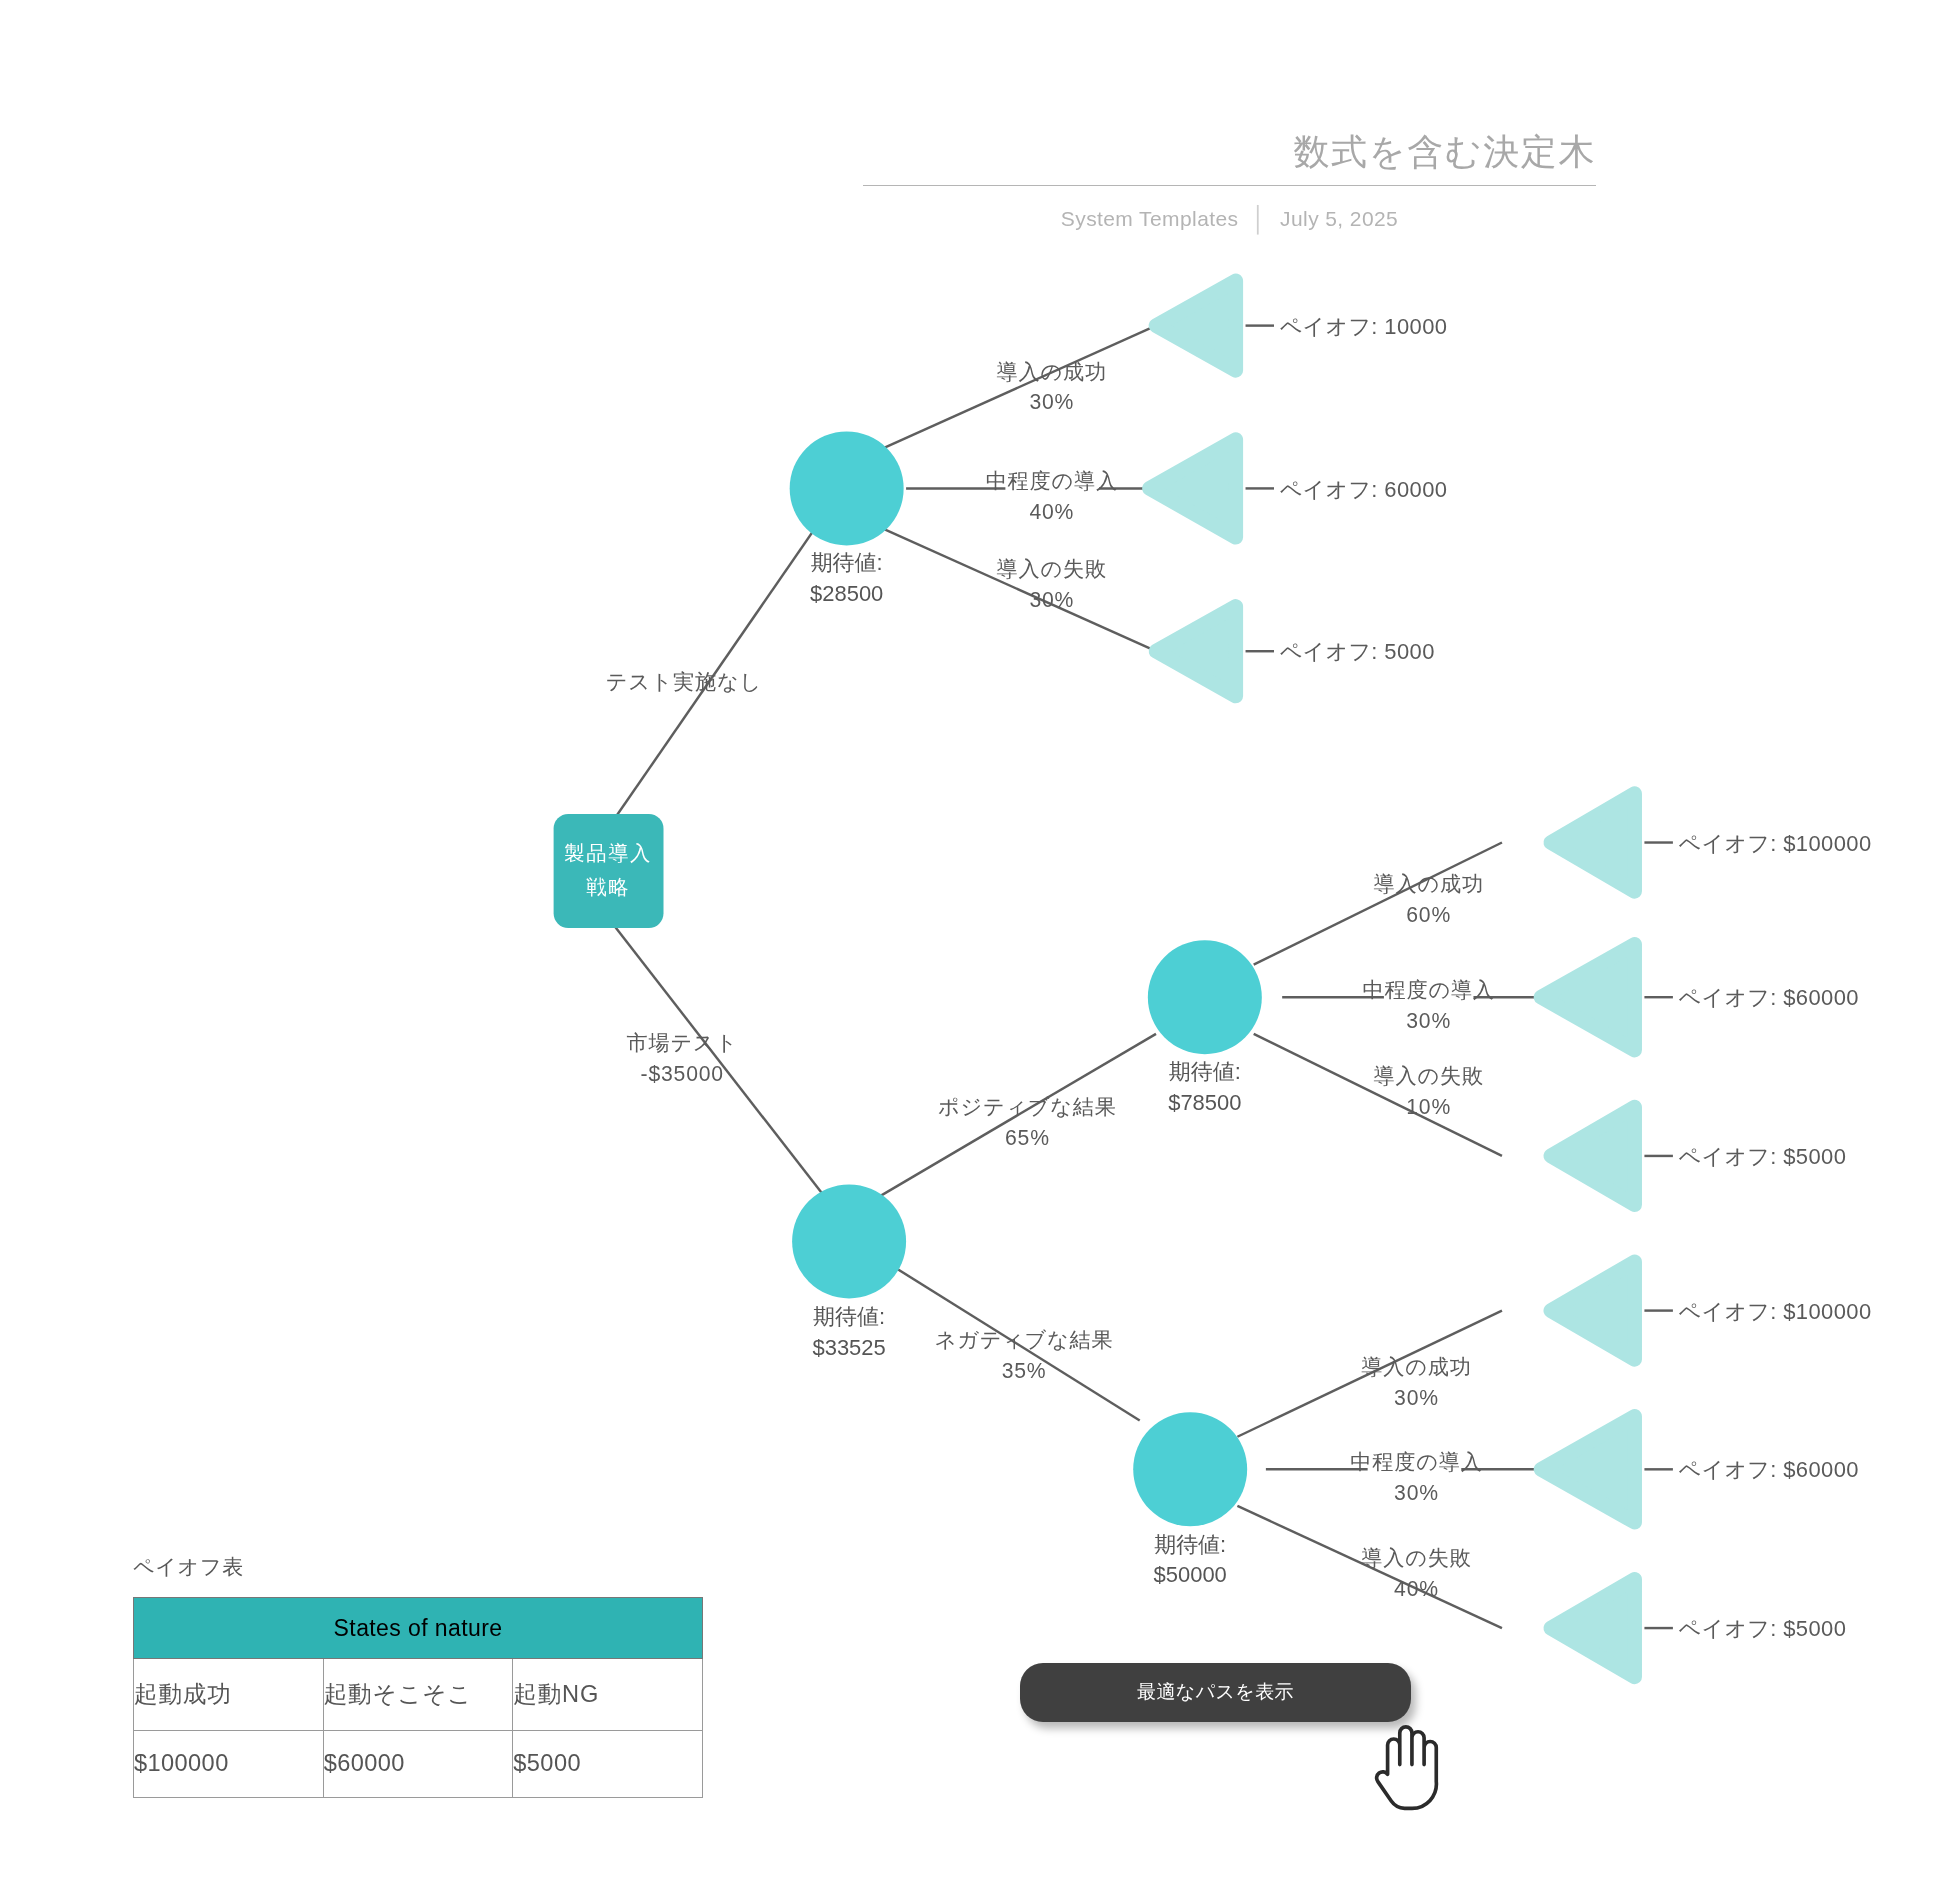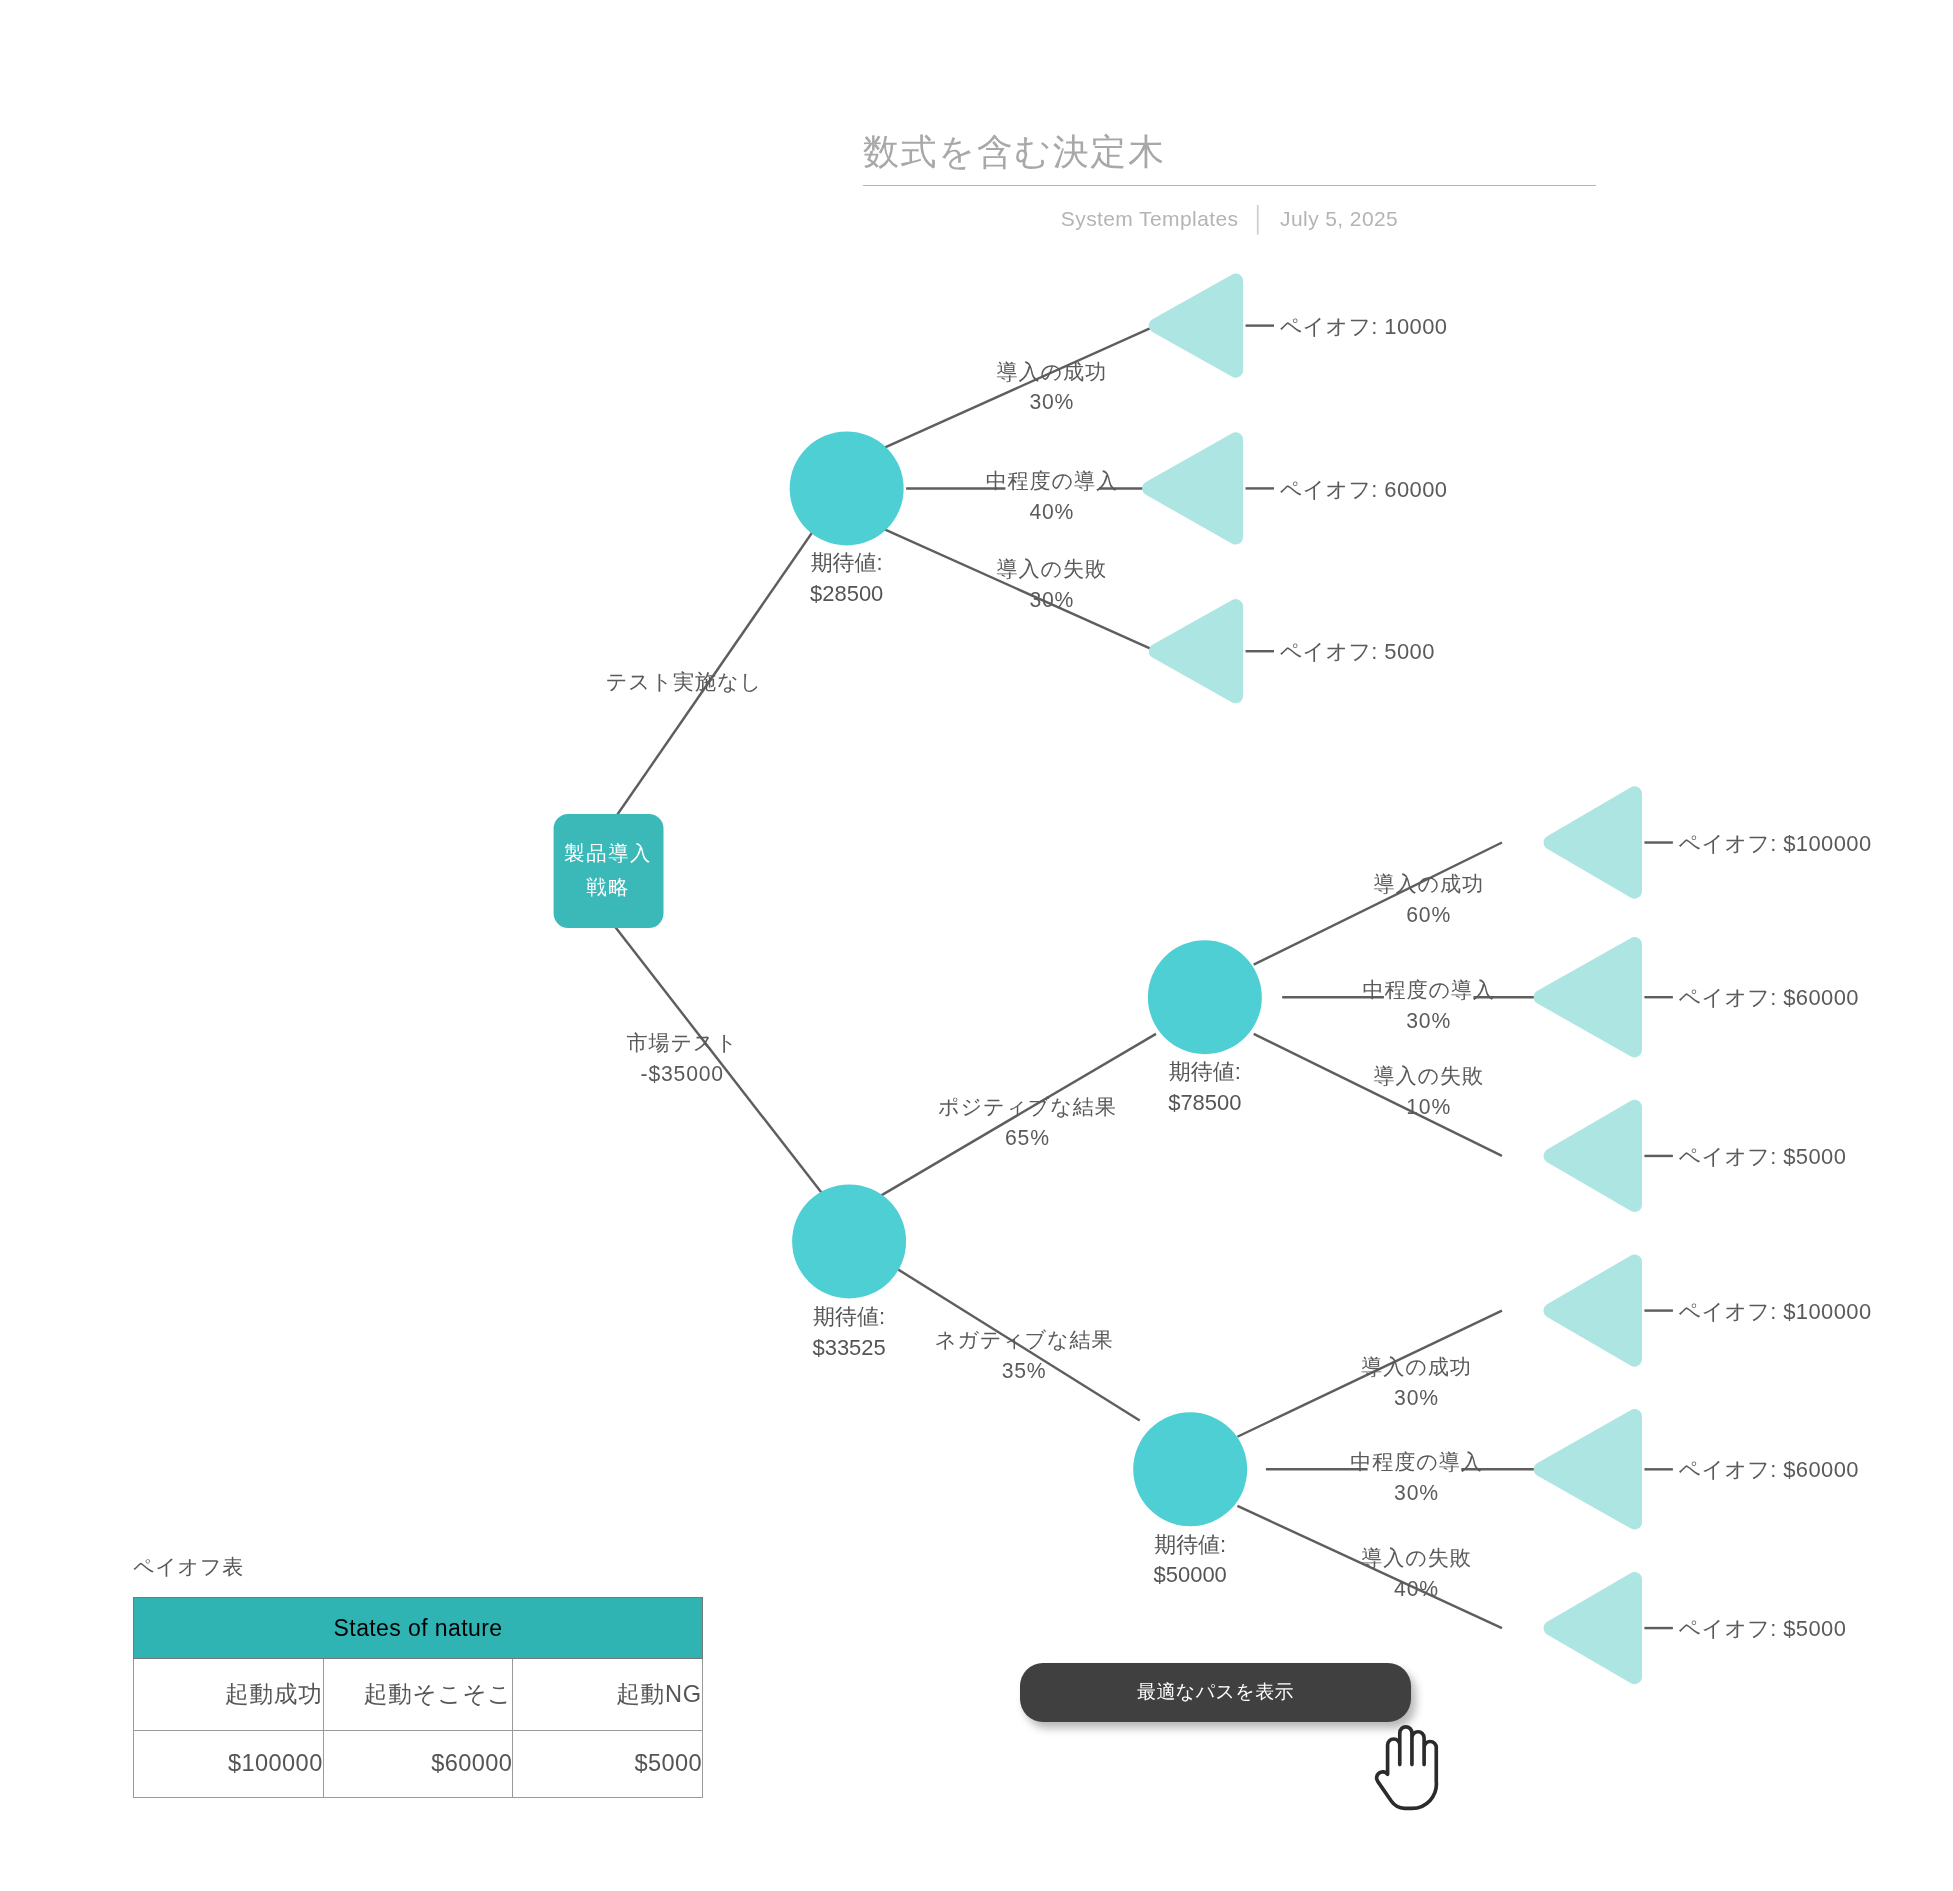--- a/index.html
+++ b/index.html
@@ -16,21 +16,21 @@
     overflow: hidden;
   }
 
   
   .header {
     position: absolute;
     top: 130px;
     left: 1060;
     left: 863px;
     width: 733px;
-    text-align: left;
+    text-align: right;
   }
   .title {
     font-size: 36px;
     color: #a8a8a8;
     letter-spacing: 1.6px;
     font-weight: 400;
     padding-bottom: 11.4px;
     line-height: 1.2;
   }
   .title-rule {
@@ -112,21 +112,21 @@
     background: #2fb3b3;
     color: #000000;
     font-weight: 400;
     font-size: 23px;
     padding: 16.3px 0;
     border: 1.6px solid #777777;
     letter-spacing: 0.4px;
   }
   table.payoff td {
     border: 1.6px solid #9a9a9a;
-    text-align: right;
+    text-align: left;
     font-size: 23.6px;
     color: #555555;
     padding: 19.5px 0;
     letter-spacing: 0.8px;
   }
   table.payoff td.val {
     letter-spacing: 0.4px;
   }
 
   

